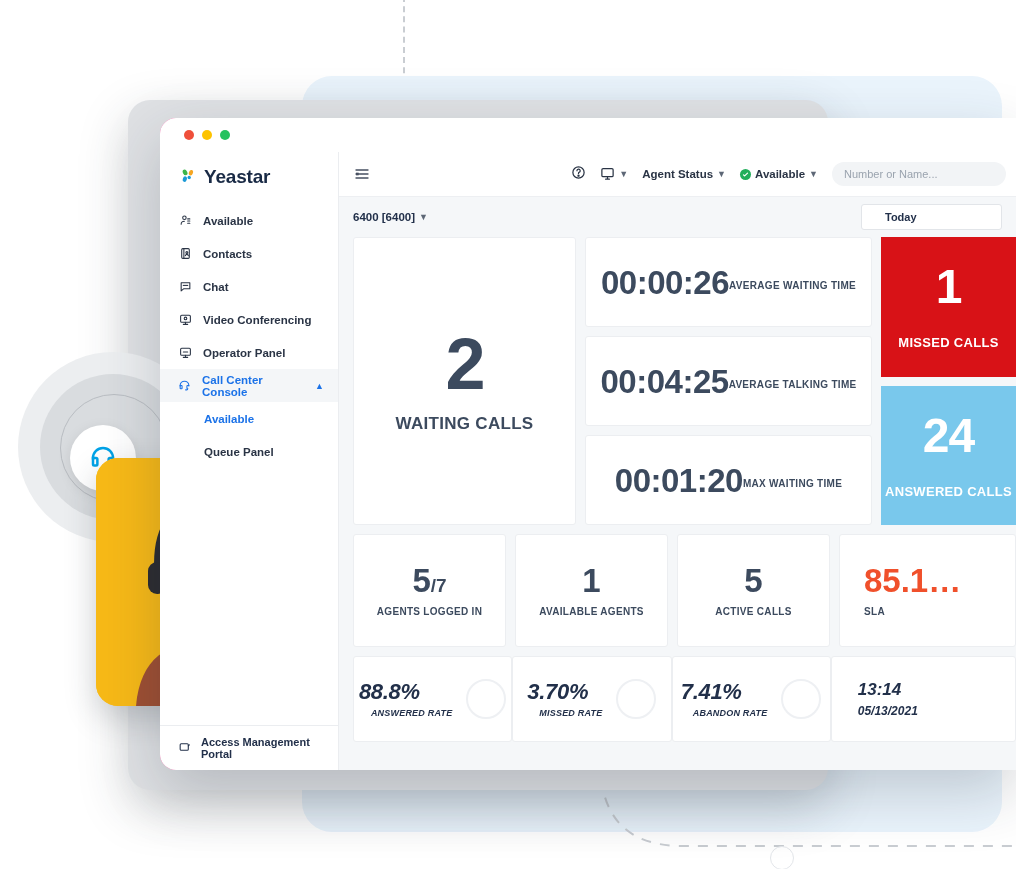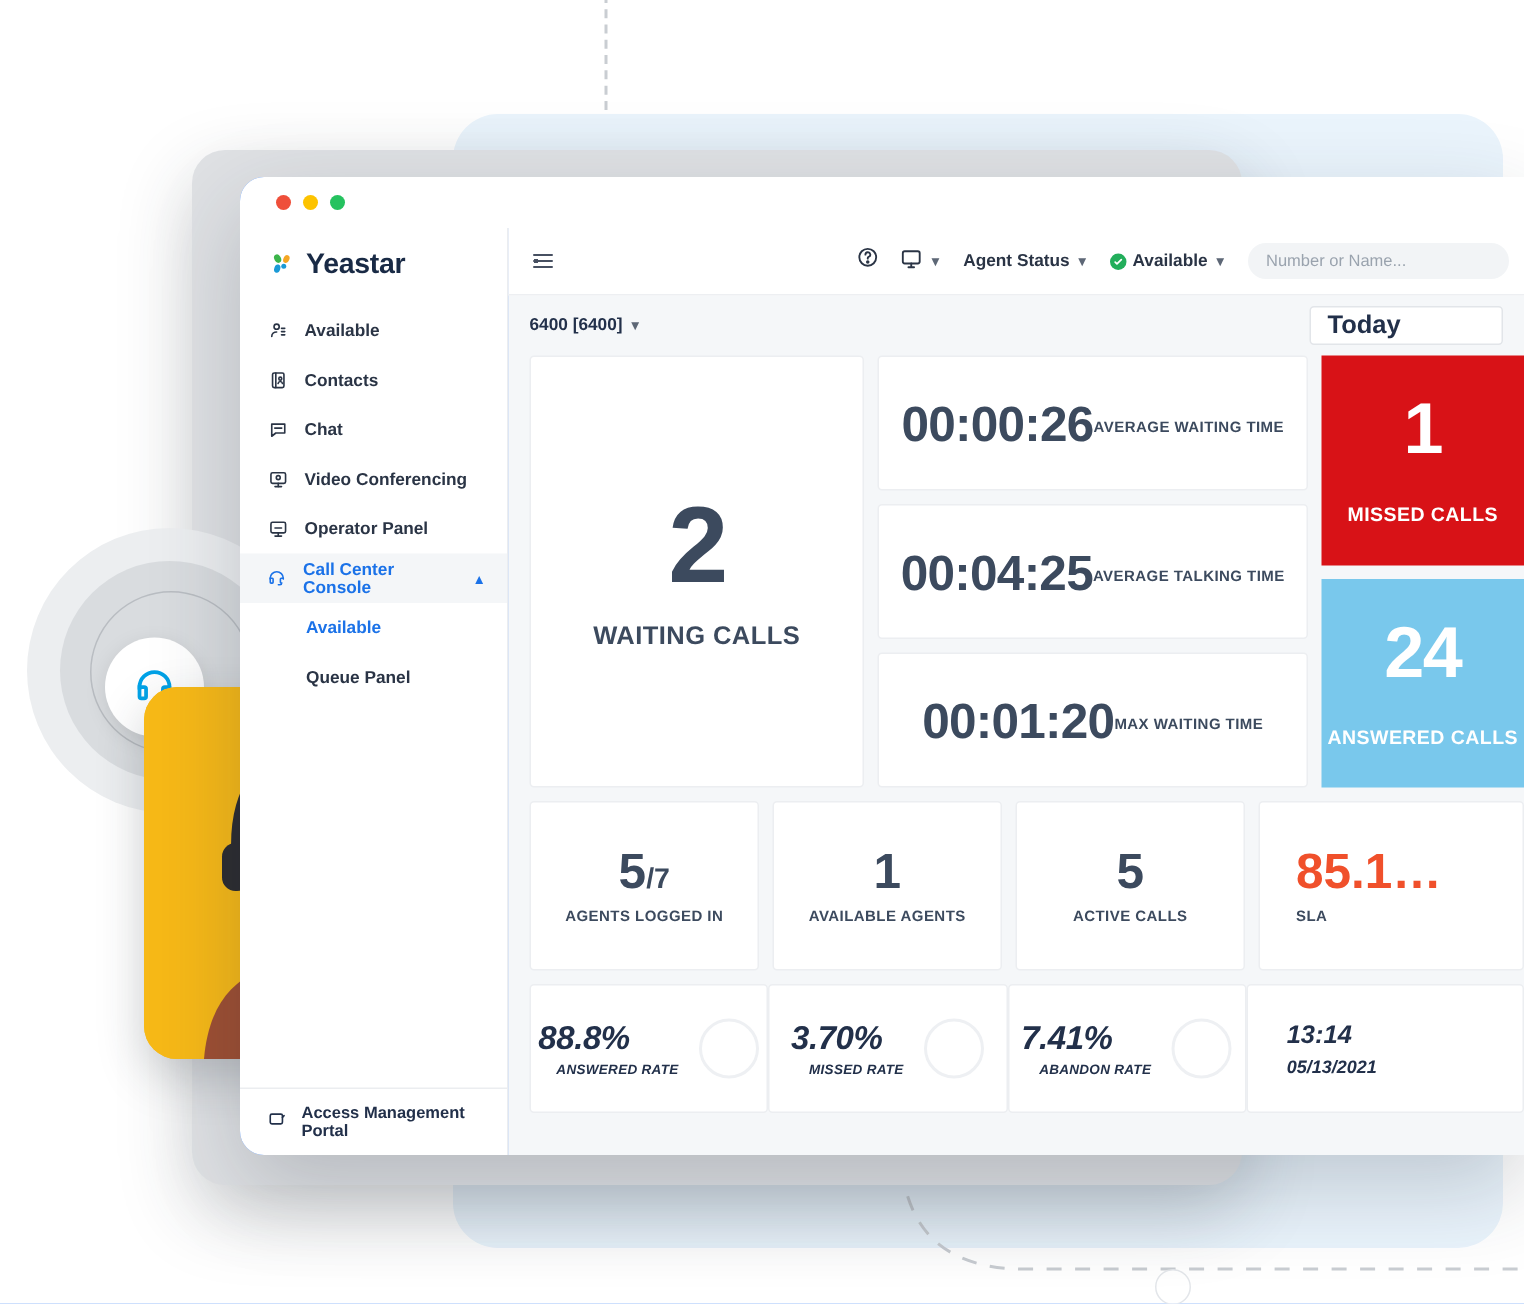--- a/index.html
+++ b/index.html
@@ -48,21 +48,21 @@
   .photo{
     position:absolute;left:96px;top:458px;width:220px;height:248px;border-radius:22px;
     overflow:hidden;background:#f7b917;
     box-shadow:0 12px 32px rgba(40,50,60,.22);
   }
   .photo svg{display:block;}
 
   
   .window{
     position:absolute;left:160px;top:118px;width:856px;height:652px;
-    background:#3b82f6;border-radius:16px 0 0 16px;overflow:hidden;
+    background:#ec4899;border-radius:16px 0 0 16px;overflow:hidden;
     box-shadow:0 22px 60px rgba(35,45,60,.22);
   }
   .titlebar{height:34px;display:flex;align-items:center;padding-left:24px;gap:8px;background:#fff;}
   .tl-dot{width:10px;height:10px;border-radius:50%;}
   .tl-red{background:#ef4f3a;} .tl-yel{background:#fdc300;} .tl-grn{background:#25c25f;}
 
   .body-row{display:flex;height:618px;}
 
   
   .sidebar{
@@ -106,21 +106,21 @@
   .searchbox{
     width:150px;height:24px;border-radius:12px;background:#f2f4f6;border:none;outline:none;
     padding:0 12px;font-size:11px;color:#2a3445;font-family:inherit;
   }
   .searchbox::placeholder{color:#9aa3ae;}
 
   .subbar{height:40px;display:flex;align-items:center;padding:0 14px 0 14px;}
   .queue-sel{font-size:11.5px;font-weight:700;color:#22304a;display:flex;align-items:center;gap:4px;cursor:pointer;}
   .today-btn{
     margin-left:auto;width:116px;height:24px;border:1px solid #e2e5e9;background:#fff;border-radius:3px;
-    display:flex;align-items:center;padding-left:11px;font-size:17px;font-weight:700;color:#22304a;cursor:pointer;
+    display:flex;align-items:center;padding-left:23px;font-size:11px;font-weight:700;color:#22304a;cursor:pointer;
   }
 
   .grid{flex:1;padding:0 0 0 14px;display:flex;flex-direction:column;gap:9px;}
   .row1{display:flex;gap:9px;height:288px;}
   .card{background:#fff;border:1px solid #eceef1;border-radius:3px;display:flex;
         flex-direction:column;align-items:center;justify-content:center;}
   .big-card{width:221px;flex:0 0 221px;}
   .big-num{font-size:72px;font-weight:700;color:#3c4a5e;line-height:1;letter-spacing:-2px;}
   .big-lbl{font-size:17px;font-weight:600;color:#3c4a5e;margin-top:14px;letter-spacing:.3px;}
 

